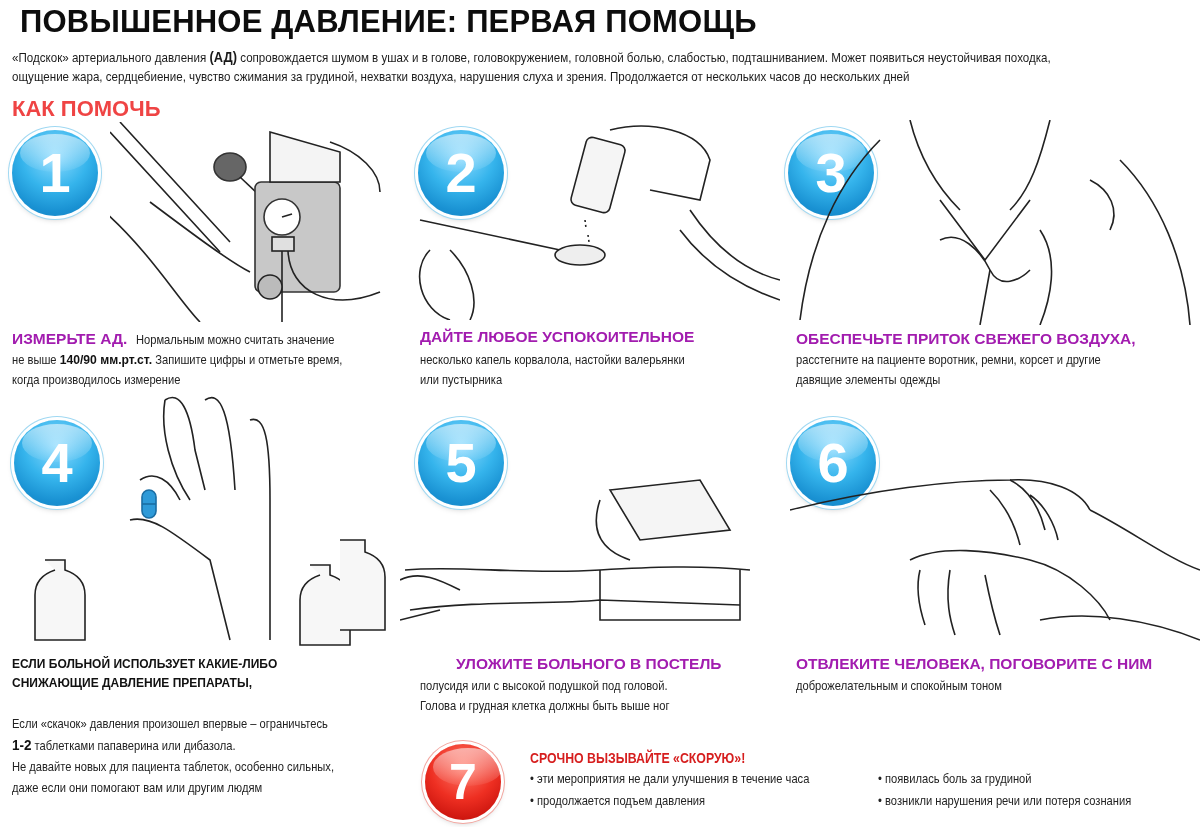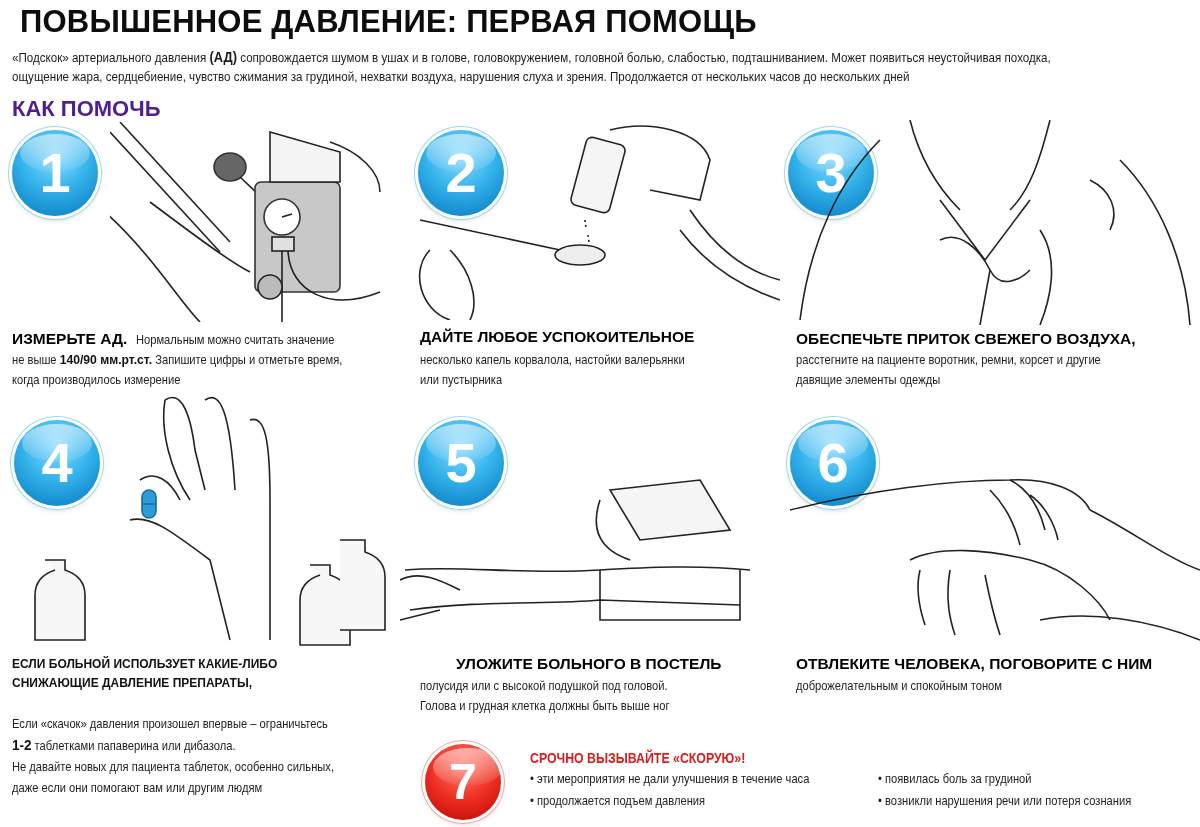--- a/index.html
+++ b/index.html
@@ -2,35 +2,35 @@
 <html><head>
 <meta charset="utf-8">
 <style>
   * { box-sizing: border-box; margin: 0; padding: 0; }
   html, body { width: 1200px; height: 827px; background: #ffffff; overflow: hidden; }
   body { position: relative; font-family: "Liberation Sans", sans-serif; color: #111; }
 
   .title { position: absolute; left: 20px; top: 4px; font-size: 31px; font-weight: bold; letter-spacing: 0.2px; color: #0d0d0d; white-space: nowrap; }
   .intro { position: absolute; left: 12px; top: 48px; width: 1185px; font-family: "Liberation Sans", sans-serif; font-size: 12.6px; line-height: 19px; color: #1a1a1a; transform: scaleX(0.92); transform-origin: left top; width: 1290px; }
   .intro b { font-size: 14px; }
-  .how { position: absolute; left: 12px; top: 96px; font-size: 22px; font-weight: bold; color: #4c1d95; }
+  .how { position: absolute; left: 12px; top: 96px; font-size: 22px; font-weight: bold; color: #ef4444; }
   .badge { position: absolute; width: 86px; height: 86px; border-radius: 50%;
     background: radial-gradient(circle at 50% 30%, #8fdcff 0%, #35b4ec 45%, #1991d2 75%, #1580c0 100%);
     box-shadow: 0 0 0 3px #ffffff, 0 0 0 4px #9fd8f2, 0 3px 6px rgba(0,0,0,0.25);
     display: flex; align-items: center; justify-content: center; overflow: hidden; }
   .badge::before { content: ""; position: absolute; left: 8px; top: 4px; width: 70px; height: 38px; border-radius: 50%;
     background: linear-gradient(to bottom, rgba(255,255,255,0.55), rgba(255,255,255,0.05)); }
   .badge span { position: relative; color: #fff; font-size: 56px; font-weight: bold; line-height: 1; }
   .badge.red { background: radial-gradient(circle at 50% 30%, #ff7a6a 0%, #ee2f22 50%, #c8120c 85%, #a80c08 100%);
     box-shadow: 0 0 0 3px #ffffff, 0 0 0 4px #f3a59e, 0 3px 6px rgba(0,0,0,0.25); }
 
   .illus { position: absolute; }
   .illus svg { width: 100%; height: 100%; }
 
-  .head { position: absolute; font-size: 15.5px; font-weight: bold; color: #000000; white-space: nowrap; }
+  .head { position: absolute; font-size: 15.5px; font-weight: bold; color: #a21caf; white-space: nowrap; }
   .desc { position: absolute; font-size: 12.4px; line-height: 20px; color: #222; transform: scaleX(0.9); transform-origin: left top; }
   .desc b { font-size: 13.5px; color: #111; }
   .head4 { position: absolute; font-size: 12px; font-weight: bold; line-height: 19px; color: #111; }
 
   .alert-title { position: absolute; left: 530px; top: 750px; font-size: 14px; font-weight: bold; color: #d61e1e; transform: scaleX(0.88); transform-origin: left top; white-space: nowrap; }
   .alert-list { position: absolute; font-size: 12.4px; line-height: 22px; color: #222; list-style: none; transform: scaleX(0.9); transform-origin: left top; white-space: nowrap; }
   .alert-list li::before { content: "• "; }
 </style>
 </head>
 <body>

